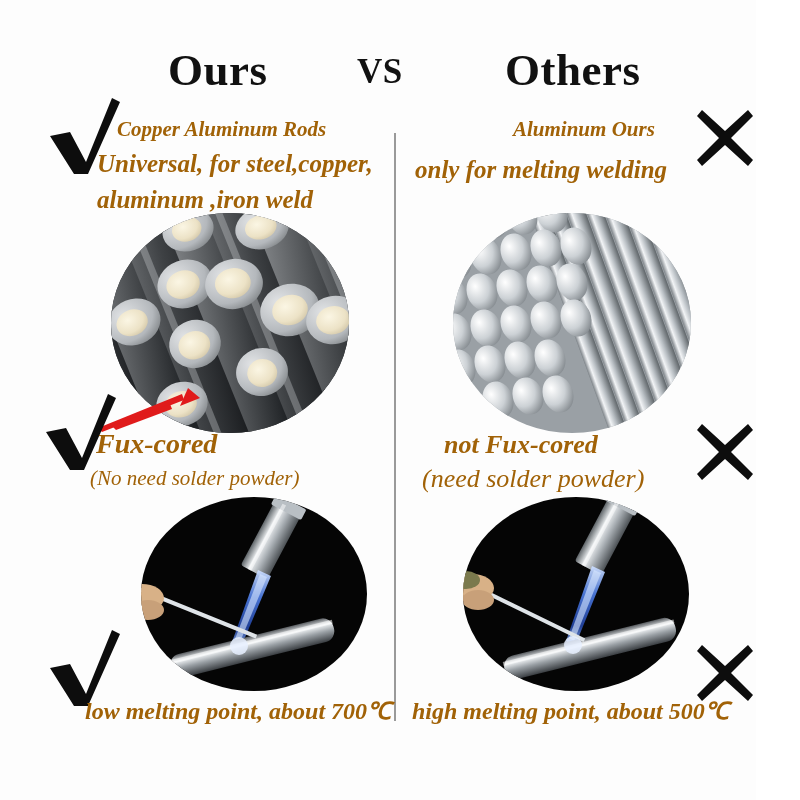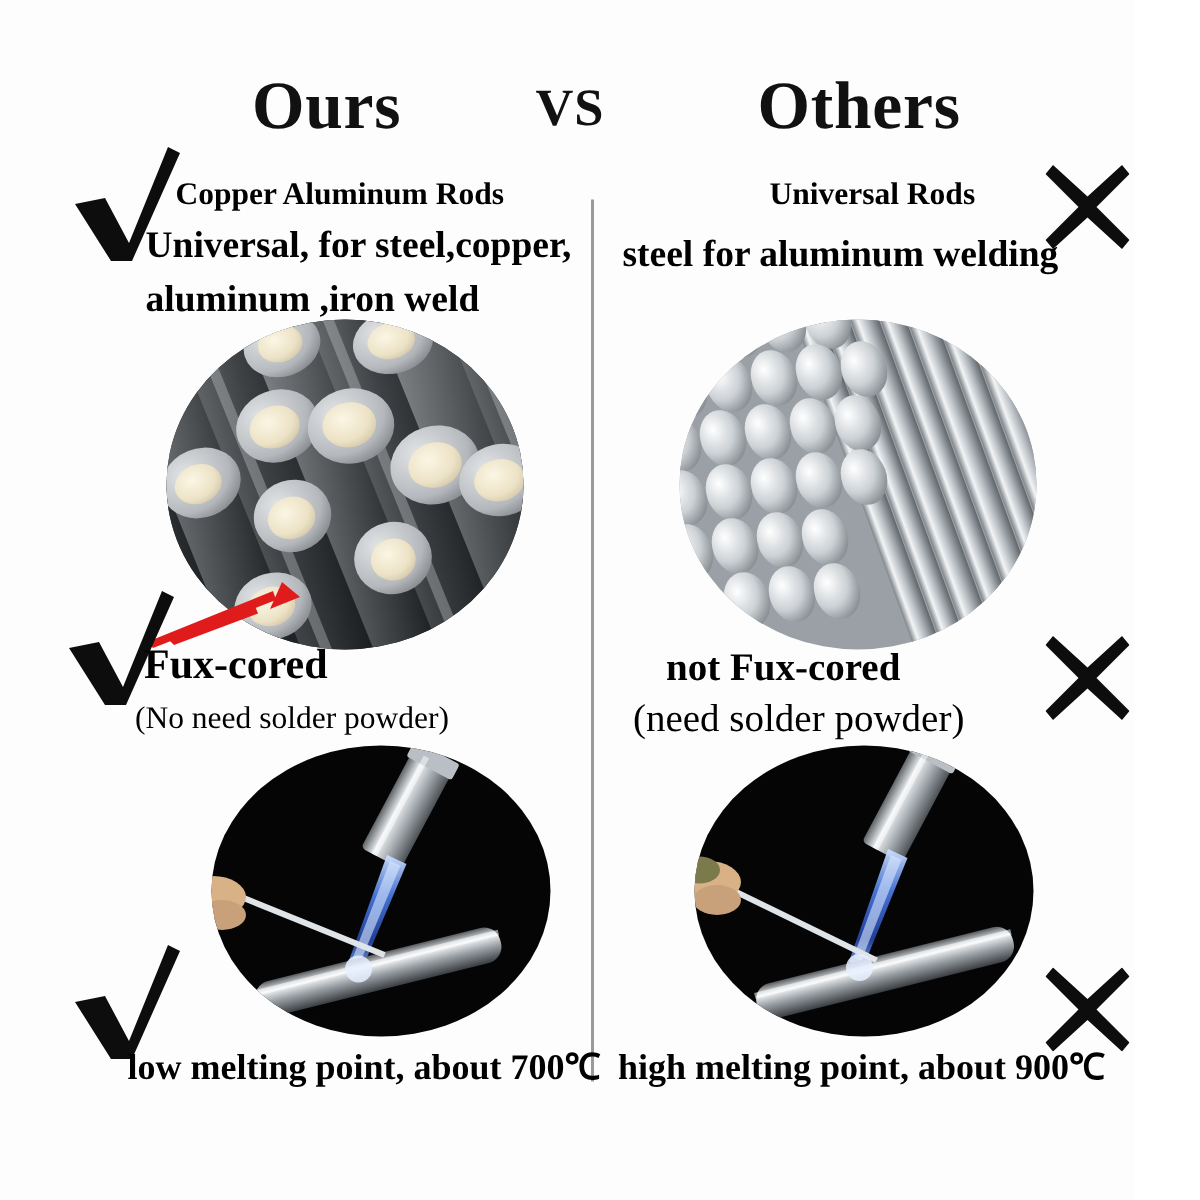--- a/index.html
+++ b/index.html
@@ -59,23 +59,24 @@
   .check-1 { left: 48px; top: 96px; }
   .check-2 { left: 44px; top: 392px; }
   .check-3 { left: 48px; top: 628px; }
   .cross-1 { left: 697px; top: 110px; }
   .cross-2 { left: 697px; top: 424px; }
   .cross-3 { left: 697px; top: 645px; }
 
   
   .txt {
     position: absolute;
-    color: #000000;
+    color: #a16207;
     white-space: nowrap;
     font-family: "Liberation Serif", serif;
+    font-style: italic;
   }
   .bold   { font-weight: 700; }
   .normal { font-weight: 400; }
 
   .lbl-copper-rods   { left: 117px; top: 117px; font-size: 21px; }
   .lbl-universal-1   { left: 97px;  top: 150px; font-size: 25px; }
   .lbl-universal-2   { left: 97px;  top: 186px; font-size: 25px; }
 
   .lbl-alum-rods     { left: 513px; top: 117px; font-size: 21px; }
   .lbl-only-alum     { left: 415px; top: 156px; font-size: 25px; }
@@ -131,22 +132,22 @@
   <div class="txt bold lbl-copper-rods">Copper Aluminum Rods</div>
   <div class="txt bold lbl-universal-1">Universal, for steel,copper,</div>
   <div class="txt bold lbl-universal-2">aluminum ,iron weld</div>
 
   <div class="cross-mark cross-1">
     <svg viewBox="0 0 56 56">
       <path d="M5 0 L28 21 L51 0 L56 6 L34 28 L56 50 L51 56 L28 35 L5 56 L0 50 L22 28 L0 6 Z" fill="#0d0d0d"></path>
     </svg>
   </div>
 
-  <div class="txt bold lbl-alum-rods">Universal Rods</div>
-  <div class="txt bold lbl-only-alum">steel for aluminum welding</div>
+  <div class="txt bold lbl-alum-rods">Aluminum Ours</div>
+  <div class="txt bold lbl-only-alum">only for melting welding</div>
 
   <div class="photo photo-rods-left">
     <svg viewBox="0 0 240 222" preserveAspectRatio="none">
       <defs>
         <clipPath id="clipL">
             <ellipse cx="120" cy="111" rx="119" ry="110"></ellipse>
           </clipPath>
         <linearGradient id="rodDark" x1="0" y1="0" x2="1" y2="1">
           <stop offset="0%" stop-color="#6d7073"></stop>
           <stop offset="45%" stop-color="#3e4144"></stop>
@@ -497,15 +498,15 @@
   </div>
 
   <div class="txt bold lbl-low-melt">low melting point, about 700℃</div>
 
   <div class="cross-mark cross-3">
     <svg viewBox="0 0 56 56">
       <path d="M5 0 L28 21 L51 0 L56 6 L34 28 L56 50 L51 56 L28 35 L5 56 L0 50 L22 28 L0 6 Z" fill="#0d0d0d"></path>
     </svg>
   </div>
 
-  <div class="txt bold lbl-high-melt">high melting point, about 900℃</div>
+  <div class="txt bold lbl-high-melt">high melting point, about 500℃</div>
 
 </div>
 
 </body></html>

